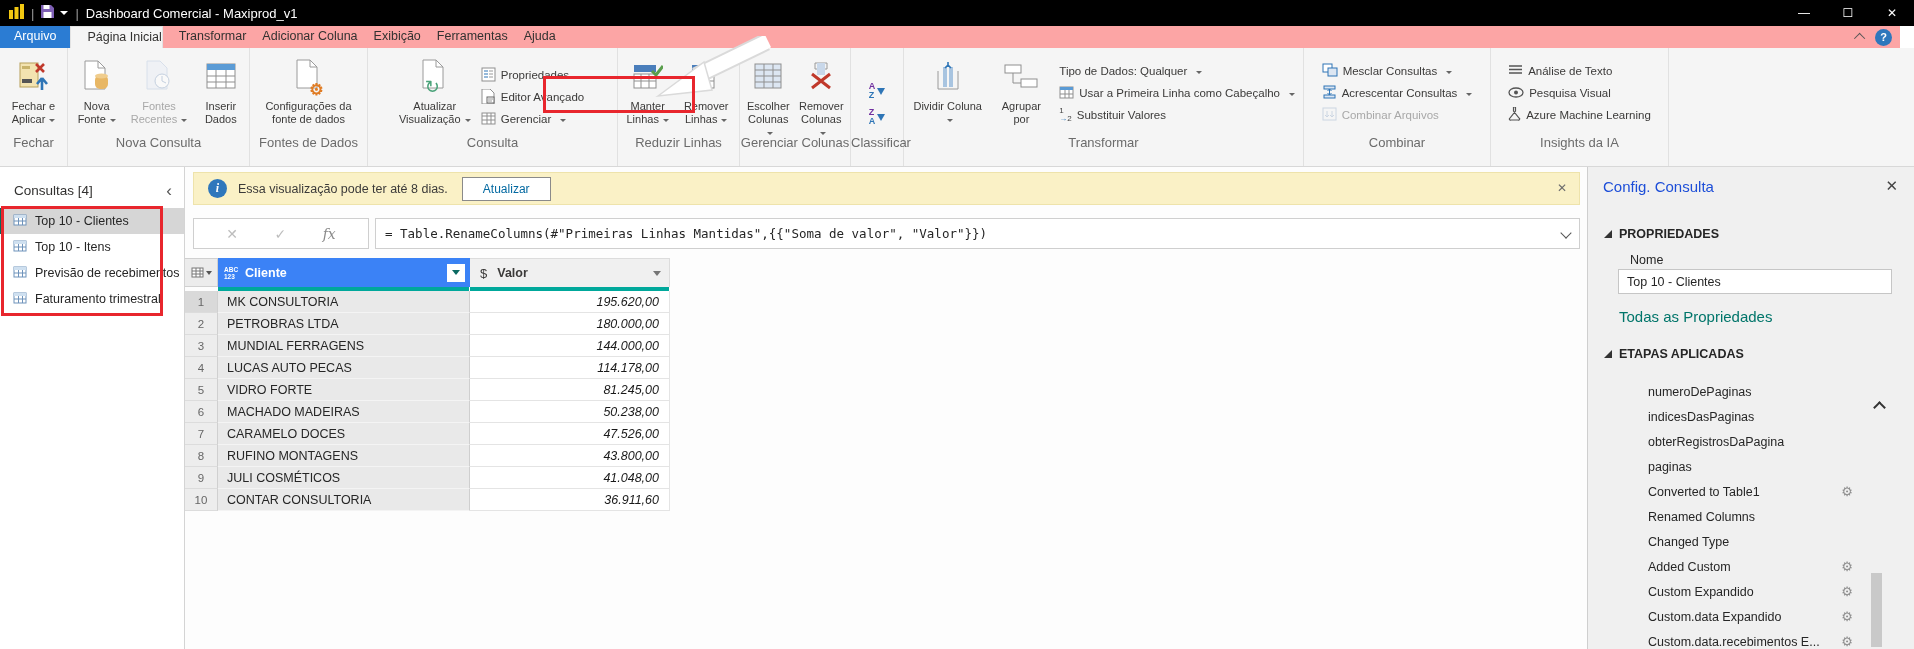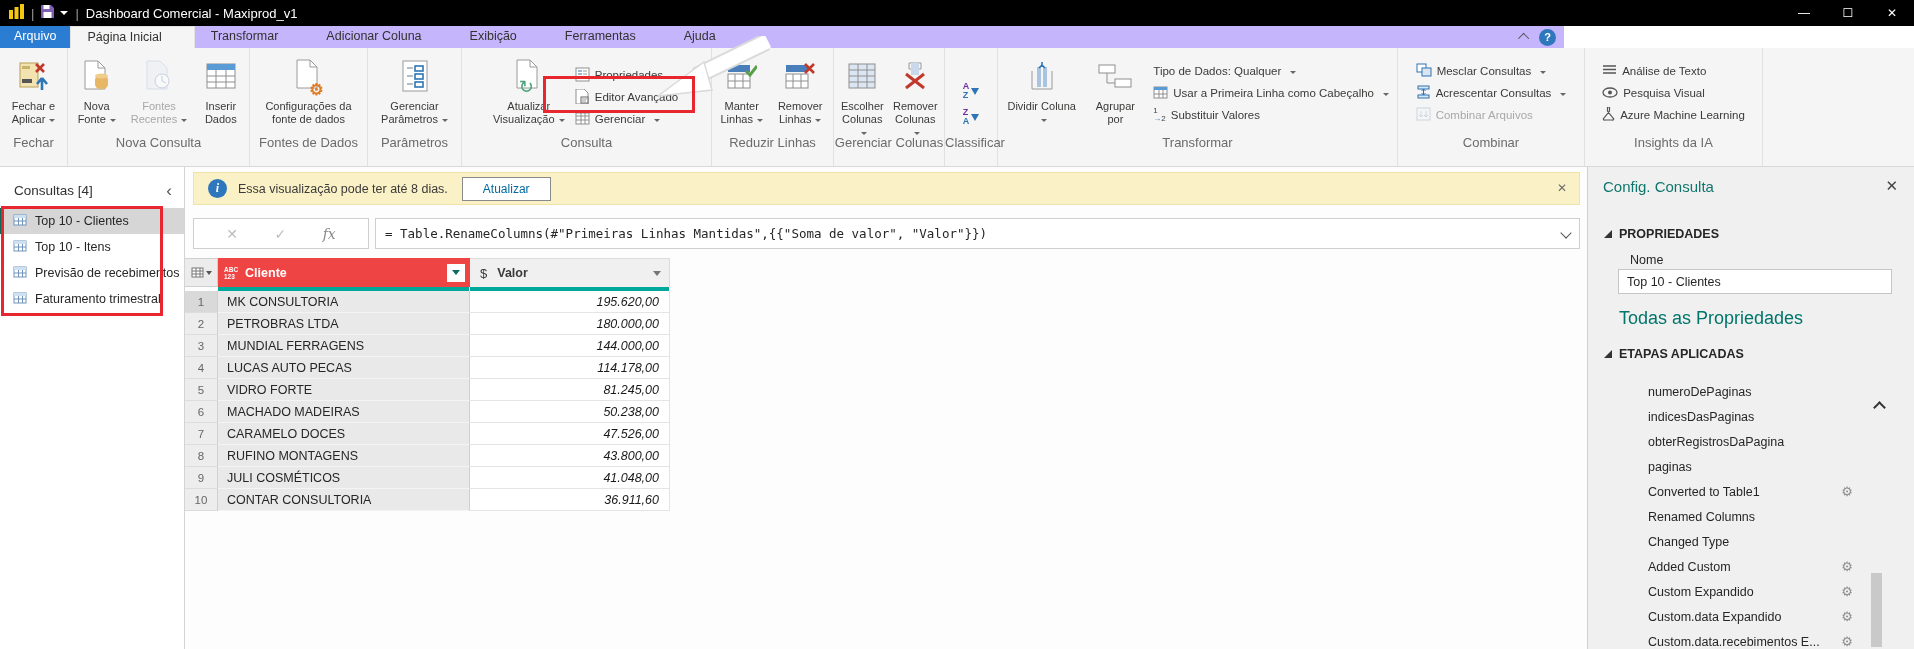--- a/index.html
+++ b/index.html
@@ -10,23 +10,23 @@
   #titlebar { position:absolute; left:0; top:0; width:1914px; height:26px; background:#000;
     display:flex; align-items:center; color:#fff; }
   #titlebar .sep { color:#9a9a9a; font-size:13px; margin:0 7px; }
   #app-title { font-size:13px; color:#fff; }
   .winbtns { margin-left:auto; display:flex; }
   .winbtn { width:44px; height:26px; display:flex; align-items:center; justify-content:center;
     font-size:12px; color:#fff; cursor:default; }
   .qat-caret { width:0; height:0; border:4px solid transparent; border-top-color:#fff; margin:4px 0 0 6px; }
 
   
-  #tabrow { position:absolute; left:0; top:26px; width:1564px; height:22px; background:#c4b5fd;
+  #tabrow { position:absolute; left:0; top:26px; width:1900px; height:22px; background:#fca5a5;
     display:flex; align-items:stretch; font-size:12.5px; color:#323130; }
-  .tab { padding:3px 32px 0 16px; white-space:nowrap; }
+  .tab { padding:3px 0 0 16px; white-space:nowrap; }
   .tab.arquivo { background:#2B7CD3; color:#fff; padding:3px 14px 0 14px; }
   .tab.active { background:#f5f5f5; border:1px solid #e3e3e3; border-bottom:none; }
   #tab-right { margin-left:auto; display:flex; align-items:center; padding-right:8px; gap:10px; }
   .chev-up { width:8px; height:8px; border-left:1.6px solid #555; border-top:1.6px solid #555;
     transform:rotate(45deg) translateY(2px); }
   .help-btn { width:17px; height:17px; border-radius:50%; background:#2E77BC; color:#fff;
     font-size:11px; font-weight:bold; display:flex; align-items:center; justify-content:center; }
 
   
   #ribbon { position:absolute; left:0; top:48px; width:1914px; height:119px; background:#f5f5f5;
@@ -81,21 +81,21 @@
     border:1px solid #cfcfcf; display:flex; align-items:center; padding:0 26px 0 9px; }
   #formula-text { font-family:"DejaVu Sans Mono", monospace; font-size:12.5px; color:#262626; white-space:nowrap; }
   #fbar-chev { position:absolute; right:9px; top:10px; width:8px; height:8px;
     border-right:1.6px solid #555; border-bottom:1.6px solid #555; transform:rotate(45deg); }
 
   
   #grid { position:absolute; left:0; top:91px; }
   .hrow { display:flex; height:29px; }
   #corner-cell { width:33px; background:#ececec; border:1px solid #d0d0d0; border-width:1px 1px 1px 0;
     display:flex; align-items:center; justify-content:center; gap:2px; }
-  #hdr-cliente { width:252px; background:#ef4444; color:#fff; display:flex; align-items:center; padding:0 5px 0 6px; }
+  #hdr-cliente { width:252px; background:#3b82f6; color:#fff; display:flex; align-items:center; padding:0 5px 0 6px; }
   .abc123 { display:flex; flex-direction:column; font-size:6.5px; font-weight:bold; line-height:7px;
     color:#fff; margin-right:7px; }
   #hdr-cliente .cname { font-size:12.5px; font-weight:bold; }
   #cliente-dd { margin-left:auto; width:18px; height:18px; background:#fff; display:flex;
     align-items:center; justify-content:center; }
   #cliente-dd .tri { width:0; height:0; border:4px solid transparent; border-top:5px solid #0B6A62; margin-top:4px; }
   #hdr-valor { width:200px; background:#f0f0f0; border:1px solid #dcdcdc; border-left:none; border-bottom:none;
     display:flex; align-items:center; color:#3b3a39; padding:0 8px 0 10px; }
   #hdr-valor .dollar { font-size:13px; margin-right:10px; color:#3b3a39; }
   #hdr-valor .cname { font-size:12.5px; font-weight:bold; }
@@ -108,30 +108,30 @@
   .drow.sel .ncell { background:#d9d9d9; }
   .ccell { width:252px; background:#e9e9e9; border-bottom:1px solid #f4f4f4; border-right:1px solid #cfcfcf;
     display:flex; align-items:center; padding-left:9px; font-size:12.5px; color:#262626; }
   .vcell { width:200px; background:#fff; border-bottom:1px solid #e4e4e4; border-right:1px solid #e4e4e4;
     display:flex; align-items:center; justify-content:flex-end; padding-right:10px;
     font-size:12.5px; font-style:italic; color:#1a1a1a; }
 
   
   #settings-pane { position:absolute; left:1587px; top:167px; width:327px; height:482px;
     background:#f0f0f0; border-left:1px solid #cfcfcf; }
-  #sp-title { position:absolute; left:15px; top:11px; font-size:15px; color:#0f766e; }
+  #sp-title { position:absolute; left:15px; top:11px; font-size:15px; color:#1d4ed8; }
   #sp-close { position:absolute; right:16px; top:10px; font-size:15px; color:#444; }
   .sect-hdr { position:absolute; left:16px; display:flex; align-items:center; gap:7px;
     font-size:12.5px; font-weight:bold; color:#262626; }
   .exp-tri { width:0; height:0; border:4px solid transparent; border-bottom-color:#333; border-right-color:#333; }
   #sp-name-label { position:absolute; left:42px; top:86px; font-size:12.5px; color:#262626; }
   #sp-name-input { position:absolute; left:30px; top:102px; width:274px; height:25px; background:#fff;
     border:1px solid #c6c6c6; font-size:12.5px; color:#262626; padding:0 8px;
     font-family:"Liberation Sans",sans-serif; }
-  #sp-allprops { position:absolute; left:31px; top:141px; font-size:18px; color:#00756A; }
+  #sp-allprops { position:absolute; left:31px; top:141px; font-size:15px; color:#00756A; }
   #steps { position:absolute; left:0; top:212px; width:327px; height:270px; overflow:hidden; }
   .step { display:flex; align-items:center; height:25px; padding-left:60px; font-size:12.5px; color:#262626;text-align:center; }
   .gear { margin-left:auto; margin-right:62px; color:#8f8f8f; font-size:13px; }
   #steps-scroll-up { position:absolute; left:1875px; top:403px; width:9px; height:9px;
     border-left:2px solid #333; border-top:2px solid #333; transform:rotate(45deg); }
   #steps-scrollbar { position:absolute; left:1871px; top:573px; width:11px; height:74px; background:#c9c9c9; }
 
   
   .ann-red { position:absolute; border:3px solid #E8262D; z-index:60; }
   #ann-editor { left:543px; top:76px; width:152px; height:37px; }
@@ -240,35 +240,20 @@
         <span class="icwrap"><svg width="26" height="32" viewBox="0 0 26 32">
               <path d="M1 1h13l7 7v21H1z" fill="#fff" stroke="#9a9a9a"></path>
               <path d="M14 1v7h7" fill="none" stroke="#9a9a9a"></path>
             </svg><span class="glyph" style="right:-2px;bottom:-2px;color:#E07C24;font-size:16px">⚙</span></span>
       </span>
       <span>Configurações da fonte de dados</span>
     </div>
     <div class="rgroup-label">Fontes de Dados</div>
   </div>
 
-  <div class="rgroup" style="width:94px">
-    <div class="btn-big">
-      <span class="ic">
-        <svg width="26" height="32" viewBox="0 0 26 32">
-            <rect x="1" y="1" width="24" height="30" fill="#fff" stroke="#9a9a9a"></rect>
-            <rect x="13" y="6" width="8" height="5" fill="none" stroke="#2e75b6" stroke-width="1.6"></rect>
-            <rect x="13" y="14" width="8" height="5" fill="none" stroke="#2e75b6" stroke-width="1.6"></rect>
-            <rect x="13" y="22" width="8" height="5" fill="none" stroke="#2e75b6" stroke-width="1.6"></rect>
-            <path d="M5 8h6M5 16h6M5 24h6" stroke="#777"></path>
-          </svg>
-      </span>
-      <span class="caret">Gerenciar Parâmetros</span>
-    </div>
-    <div class="rgroup-label">Parâmetros</div>
-  </div>
 
   <div class="rgroup" style="width:250px">
     <div class="btn-big" style="width:80px">
       <span class="ic">
         <span class="icwrap"><svg width="26" height="32" viewBox="0 0 26 32">
               <path d="M1 1h13l7 7v21H1z" fill="#fff" stroke="#9a9a9a"></path>
               <path d="M14 1v7h7" fill="none" stroke="#9a9a9a"></path>
             </svg><span class="glyph" style="left:3px;bottom:0;color:#4ba37a;font-size:18px;font-weight:normal">↻</span></span>
       </span>
       <span class="caret">Atualizar Visualização</span>

